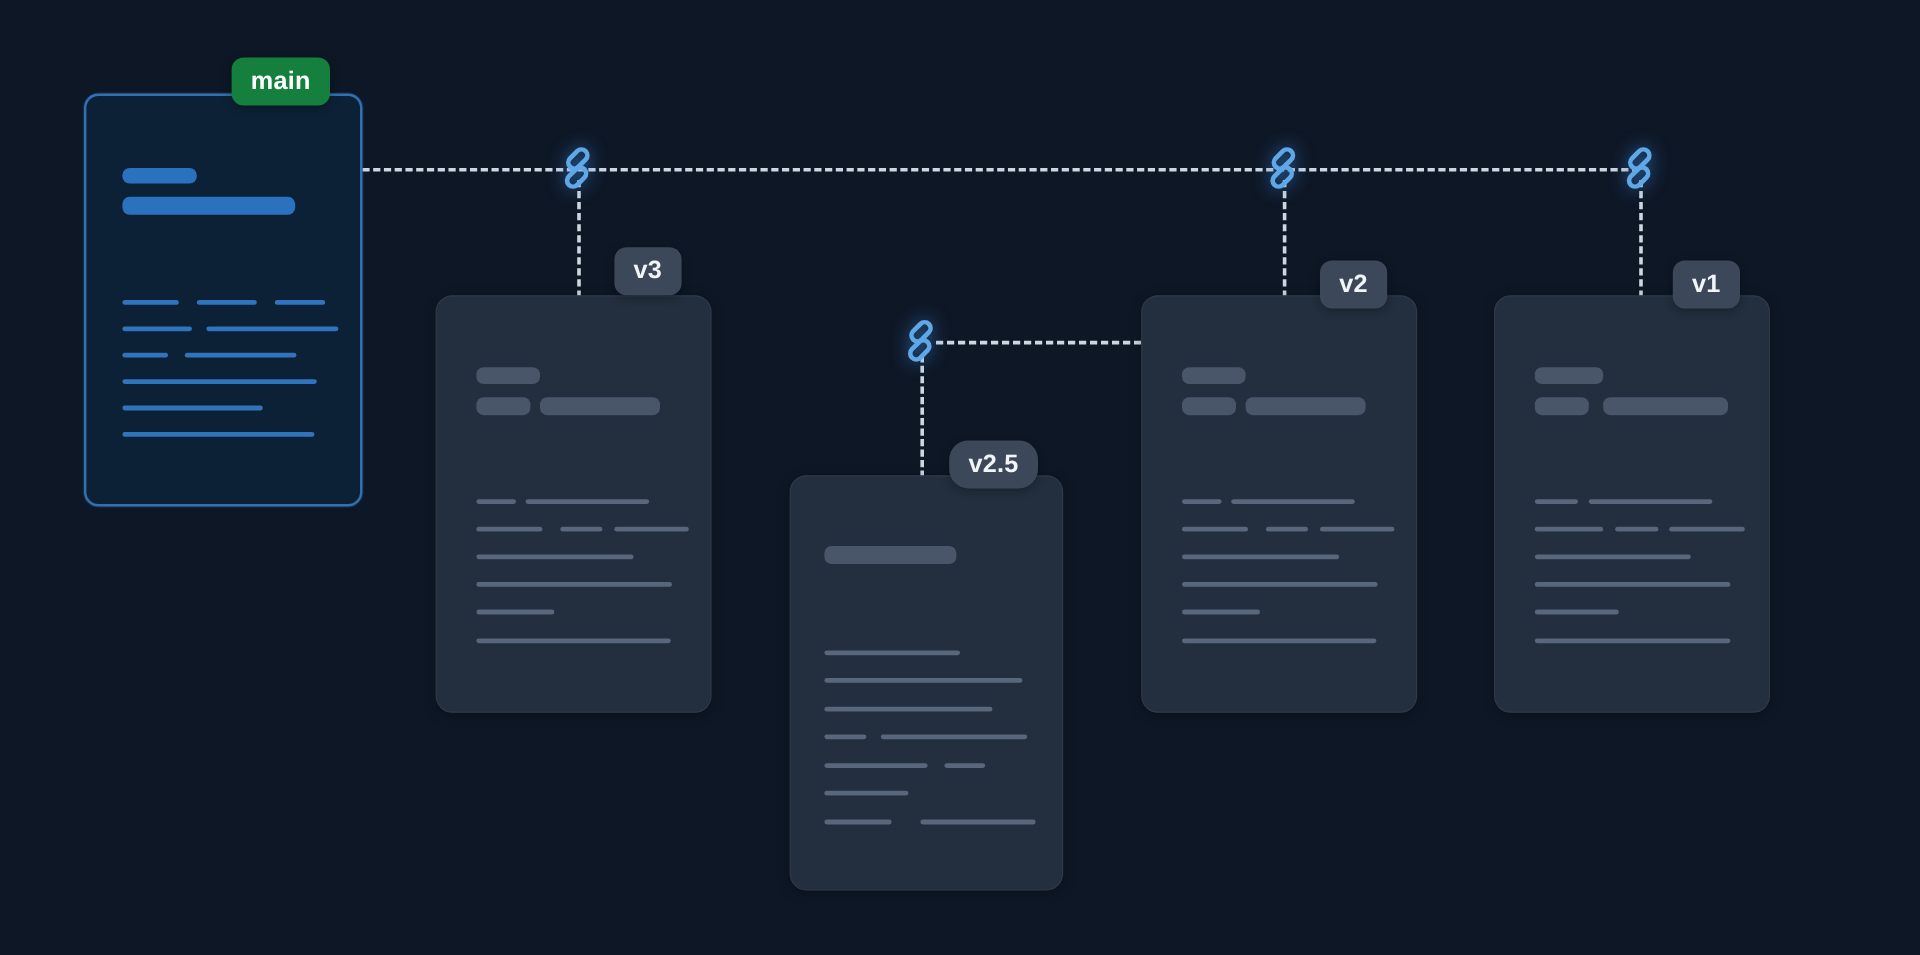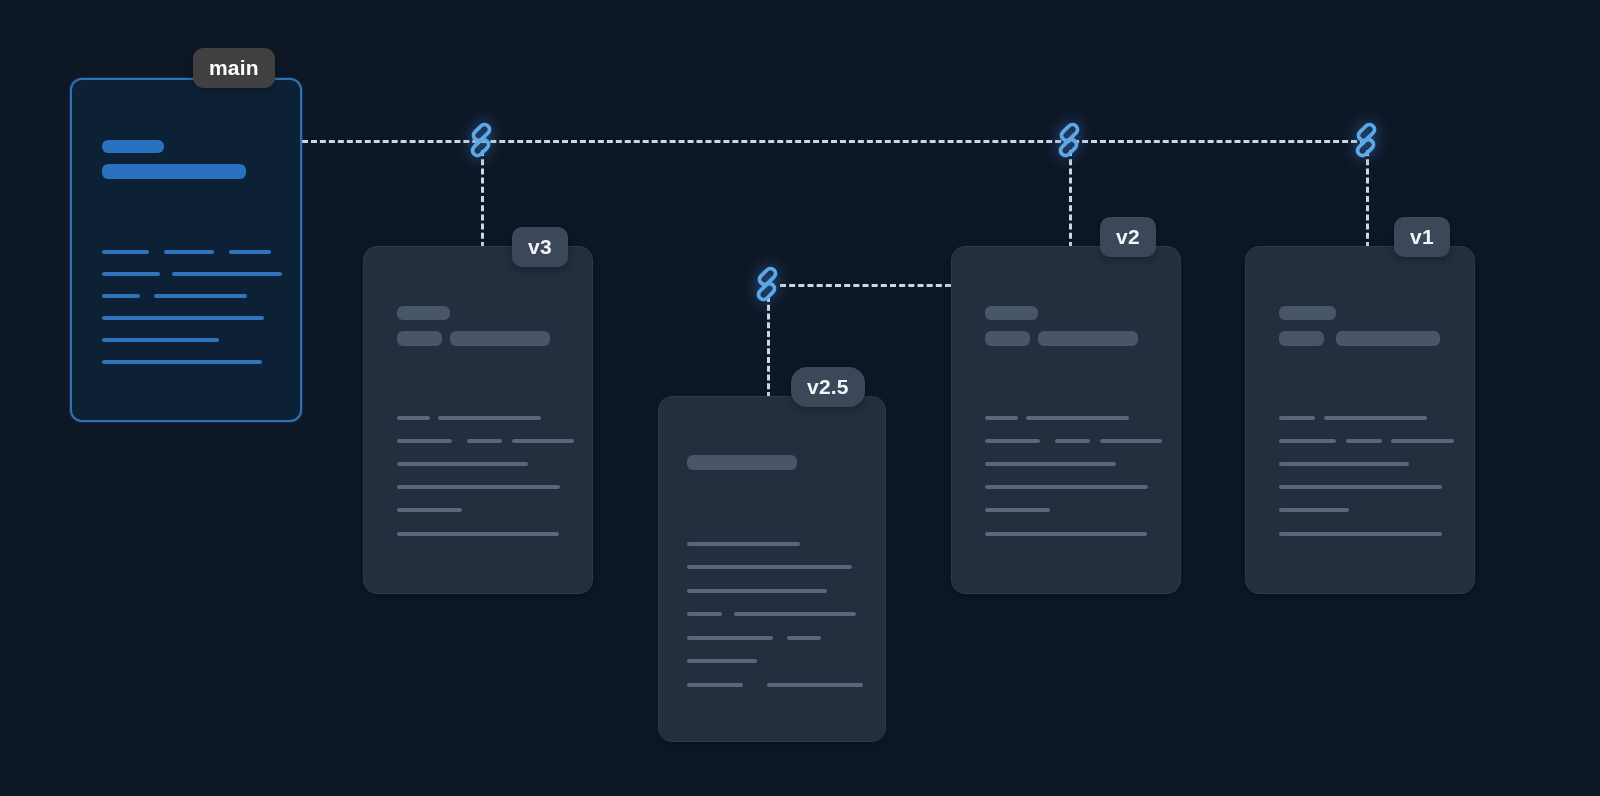--- a/index.html
+++ b/index.html
@@ -46,21 +46,21 @@
     padding:0 16px;
     border-radius:10px;
     font-size:21px;
     font-weight:bold;
     color:#f2f5f8;
     letter-spacing:.2px;
     box-shadow:0 2px 8px rgba(0,0,0,.3);
     white-space:nowrap;
   }
   .badge.version{background:#3c4859;}
-  .badge.main{background:#404040;color:#ffffff;}
+  .badge.main{background:#15803d;color:#ffffff;}
 
   
   .dash-h{
     position:absolute;height:0;
     border-top:3px dashed #ced7e0;
   }
   .dash-v{
     position:absolute;width:0;
     border-left:3px dashed #ced7e0;
   }
@@ -108,21 +108,21 @@
       <div class="ln" style="left: 33px; top: 169px; width: 33px; height: 4px;"></div>
       <div class="ln" style="left: 74px; top: 169px; width: 103px; height: 4px;"></div>
       <div class="ln" style="left: 33px; top: 192px; width: 55px; height: 4px;"></div>
       <div class="ln" style="left: 103px; top: 192px; width: 35px; height: 4px;"></div>
       <div class="ln" style="left: 148px; top: 192px; width: 62px; height: 4px;"></div>
       <div class="ln" style="left: 33px; top: 215px; width: 131px; height: 4px;"></div>
       <div class="ln" style="left: 33px; top: 238px; width: 163px; height: 4px;"></div>
       <div class="ln" style="left: 33px; top: 261px; width: 65px; height: 4px;"></div>
       <div class="ln" style="left: 33px; top: 285px; width: 162px; height: 4px;"></div>
     </div>
-    <div class="badge version" style="left: 512px; top: 227px;">
+    <div class="badge version" style="left: 512px; top: 206px;">
       <span>v3</span>
     </div>
     <div class="card version" style="left: 658px; top: 396px; width: 228px; height: 346px;">
       <div class="hdr" style="left: 28px; top: 58px; width: 110px; height: 15px;"></div>
       <div class="ln" style="left: 28px; top: 145px; width: 113px; height: 4px;"></div>
       <div class="ln" style="left: 28px; top: 168px; width: 165px; height: 4px;"></div>
       <div class="ln" style="left: 28px; top: 192px; width: 140px; height: 4px;"></div>
       <div class="ln" style="left: 28px; top: 215px; width: 35px; height: 4px;"></div>
       <div class="ln" style="left: 75px; top: 215px; width: 122px; height: 4px;"></div>
       <div class="ln" style="left: 28px; top: 239px; width: 86px; height: 4px;"></div>

